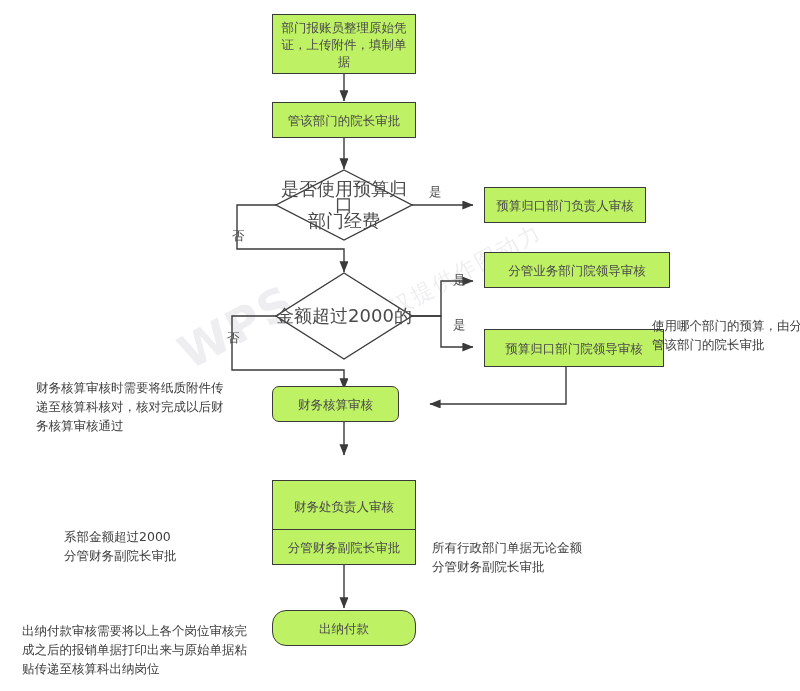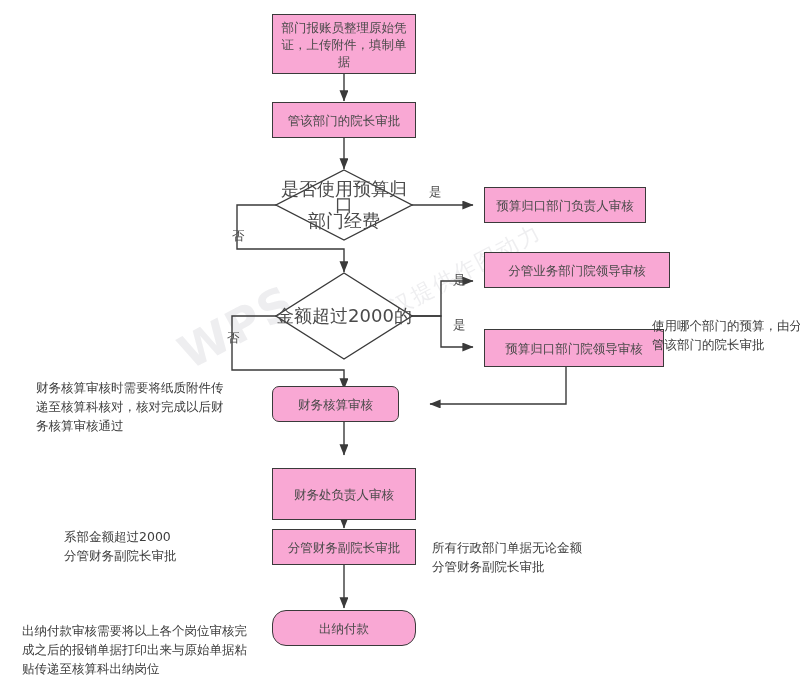--- a/index.html
+++ b/index.html
@@ -22,21 +22,21 @@
     position: absolute;
     left: 0;
     top: 0;
     width: 800px;
     height: 691px;
   }
   .node {
     position: absolute;
     box-sizing: border-box;
     border: 1.4px solid #3a3a3a;
-    background: #f9a8d4;
+    background: #bef264;
     color: #4a4a4a;
     font-size: 12.5px;
     line-height: 17px;
     display: flex;
     align-items: center;
     justify-content: center;
     text-align: center;
     padding: 2px 6px;
   }
   .node span { display: block; }
@@ -152,21 +152,21 @@
   </div>
 
   <div class="node" style="left:484px; top:329px; width:180px; height:38px;">
     <span>预算归口部门院领导审核</span>
   </div>
 
   <div class="node" style="left:272px; top:386px; width:127px; height:36px;border-radius:7px;">
     <span>财务核算审核</span>
   </div>
 
-  <div class="node" style="left:272px; top:468px; width:144px; height:52px;">
+  <div class="node" style="left:272px; top:480px; width:144px; height:52px;">
     <span>财务处负责人审核</span>
   </div>
 
   <div class="node" style="left:272px; top:529px; width:144px; height:36px;">
     <span>分管财务副院长审批</span>
   </div>
 
   <div class="node" style="left:272px; top:610px; width:144px; height:36px;border-radius:14px;">
     <span>出纳付款</span>
   </div>

